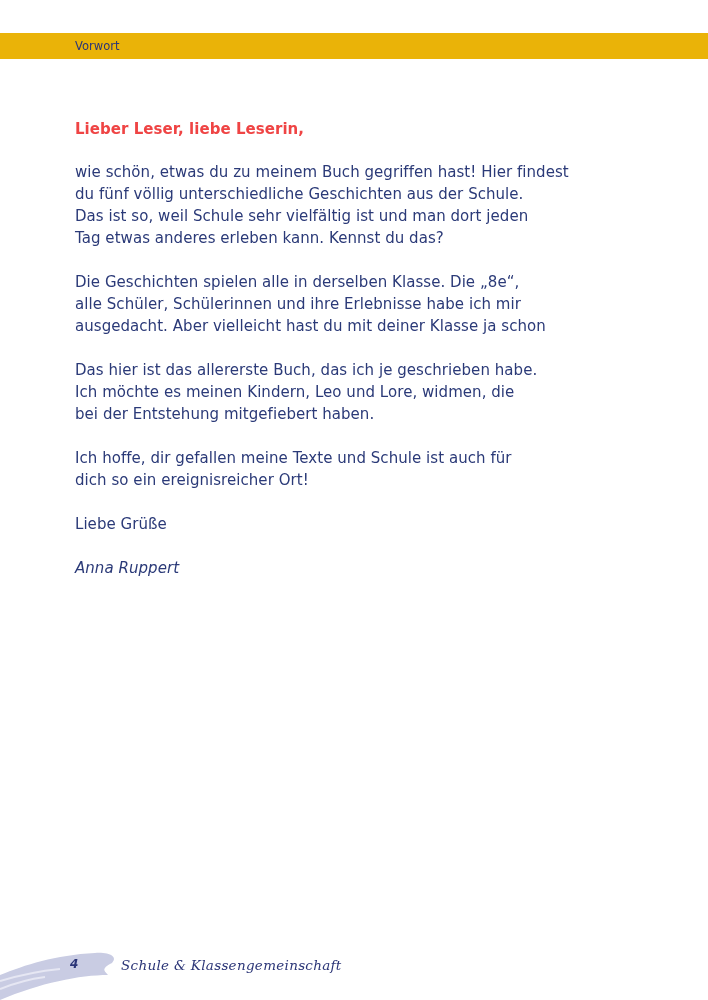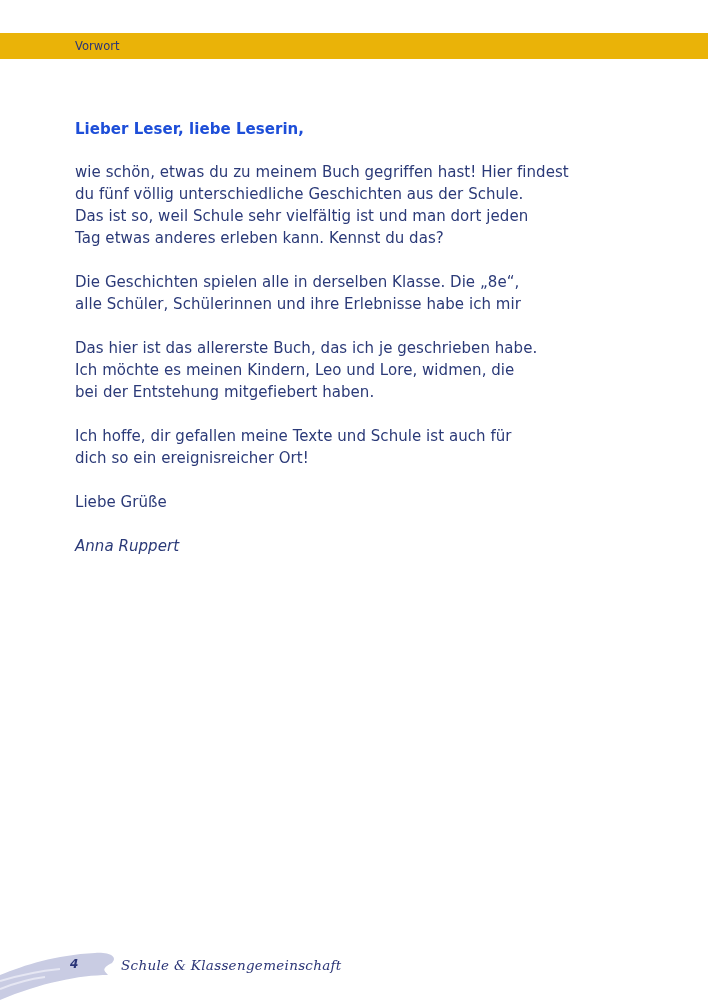--- a/index.html
+++ b/index.html
@@ -4,21 +4,21 @@
 <style>
   html, body { margin: 0; padding: 0; background: #ffffff; }
   body { width: 708px; height: 1000px; position: relative; overflow: hidden;
          font-family: "DejaVu Sans", sans-serif; color: #2b3a78; }
   .header-bar { position: absolute; left: 0; top: 33px; width: 708px; height: 26px;
                 background: #eab308; }
   .header-title { position: absolute; left: 75px; top: 6px; font-size: 11.5px;
                   color: #2b3577; }
   .content { position: absolute; left: 75px; top: 118px; width: 520px;
              font-size: 15px; line-height: 22px; letter-spacing: 0.05px; }
-  .greeting { font-weight: bold; color: #1d4ed8; margin: 0 0 21px 0; }
+  .greeting { font-weight: bold; color: #ef4444; margin: 0 0 21px 0; }
   .para { margin: 0 0 22px 0; }
   .para .line { display: block; white-space: nowrap; }
   .closing { margin: 0 0 22px 0; }
   .signature { font-style: italic; margin: 0; }
   .footer { position: absolute; left: 0; top: 945px; width: 708px; height: 55px; }
   .brush { position: absolute; left: 0; top: 0; }
   .page-number { position: absolute; left: 70px; top: 12px; font-size: 12px;
                  color: #2b3577; font-weight: bold; font-style: italic; }
   .footer-title { position: absolute; left: 121px; top: 12px; font-size: 13.5px;
                   font-style: italic; color: #2b3577; letter-spacing: 0.3px;
@@ -37,20 +37,21 @@
   <p class="para">
     <span class="line">wie schön, etwas du zu meinem Buch gegriffen hast! Hier findest</span>
     <span class="line">du fünf völlig unterschiedliche Geschichten aus der Schule.</span>
     <span class="line">Das ist so, weil Schule sehr vielfältig ist und man dort jeden</span>
     <span class="line">Tag etwas anderes erleben kann. Kennst du das?</span>
   </p>
 
   <p class="para">
     <span class="line">Die Geschichten spielen alle in derselben Klasse. Die „8e“,</span>
     <span class="line">alle Schüler, Schülerinnen und ihre Erlebnisse habe ich mir</span>
+    <span class="line">ausgedacht. Aber vielleicht hast du mit deiner Klasse ja schon</span>
   </p>
 
   <p class="para">
     <span class="line">Das hier ist das allererste Buch, das ich je geschrieben habe.</span>
     <span class="line">Ich möchte es meinen Kindern, Leo und Lore, widmen, die</span>
     <span class="line">bei der Entstehung mitgefiebert haben.</span>
   </p>
 
   <p class="para">
     <span class="line">Ich hoffe, dir gefallen meine Texte und Schule ist auch für</span>

